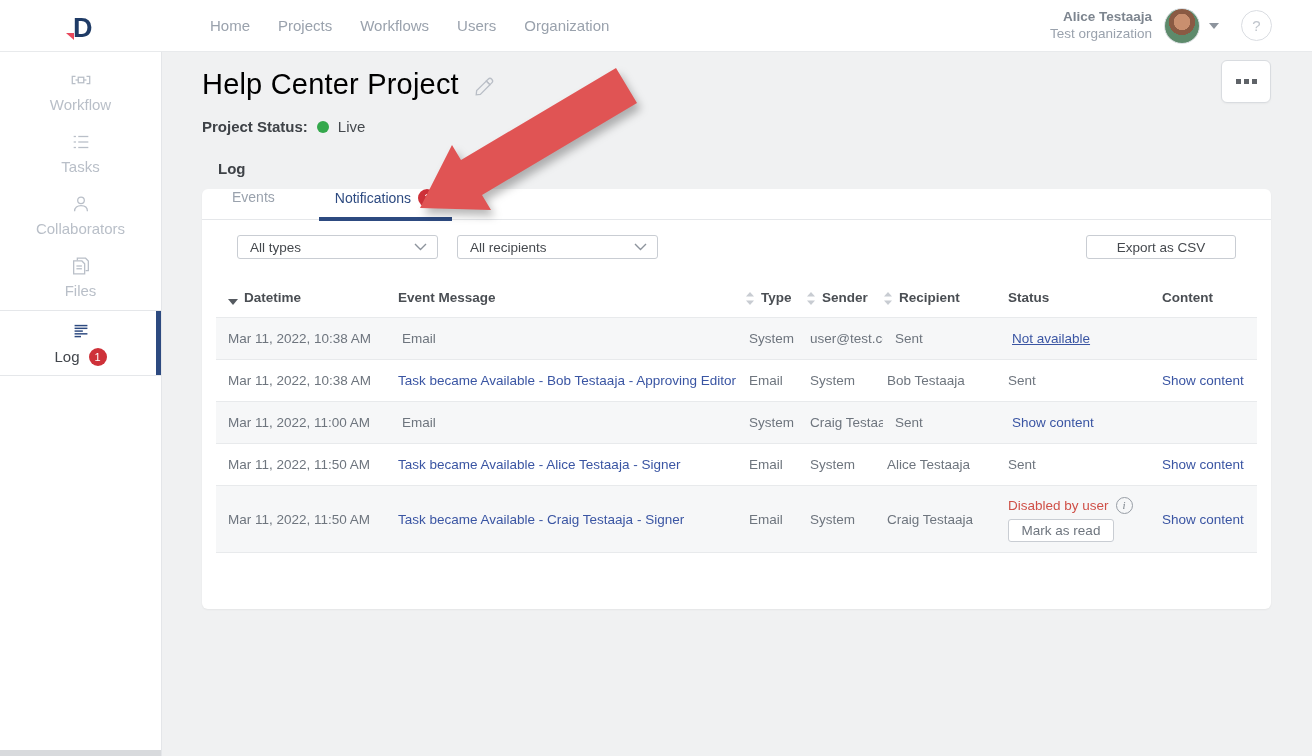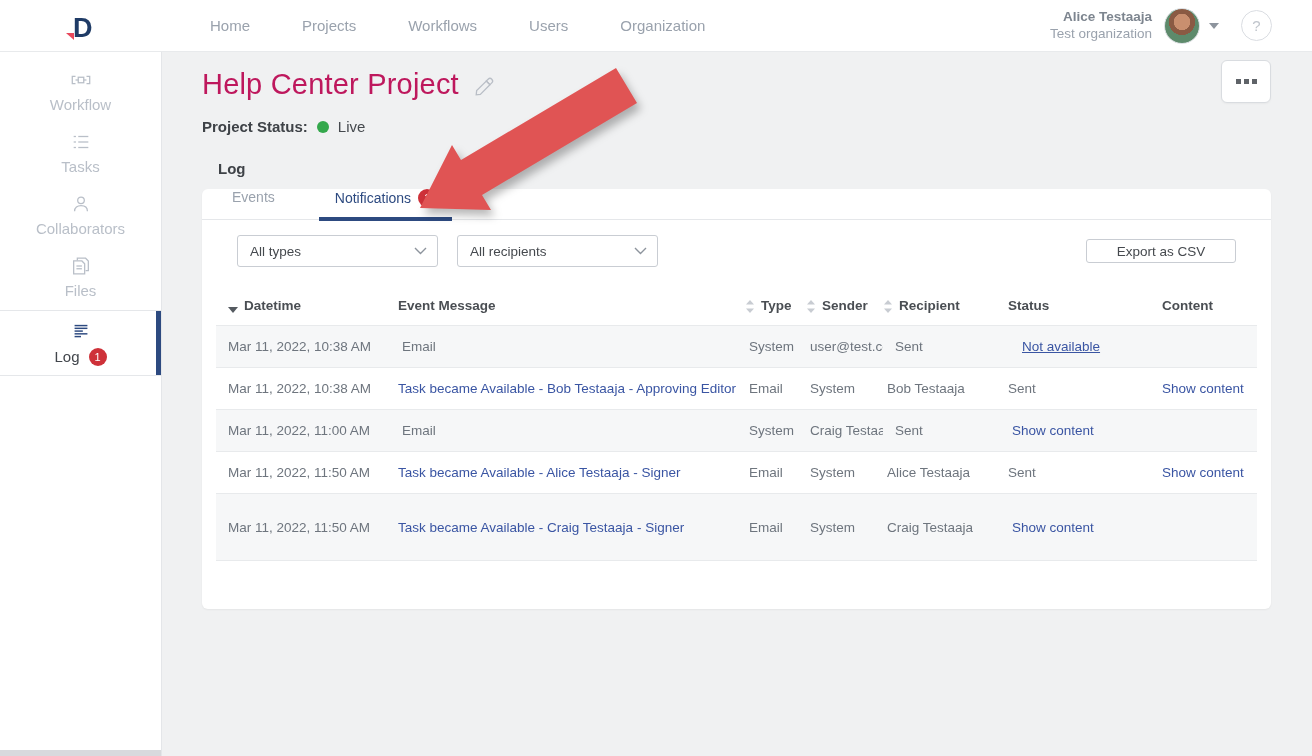--- a/index.html
+++ b/index.html
@@ -3,21 +3,21 @@
 <meta charset="utf-8">
 <style>
   * { margin:0; padding:0; box-sizing:border-box; }
   html,body { width:1312px; height:756px; overflow:hidden; }
   body { font-family:"Liberation Sans","DejaVu Sans",sans-serif; background:#f0f1f2; color:#45494e; }
   .app { position:relative; width:1312px; height:756px; }
 
   
   .topbar { position:relative; height:52px; background:#fff; border-bottom:1px solid #e8eaec; display:flex; align-items:center; z-index:5; }
   .logo { margin-left:62px; display:flex; align-items:flex-end; }
-  .topnav { position:absolute; left:210px; display:flex; gap:52px; }
+  .topnav { position:absolute; left:210px; display:flex; gap:28px; }
   .topnav .nav-item { font-size:15px; color:#9aa2ad; cursor:pointer; }
   .user-block { margin-left:auto; margin-right:40px; display:flex; align-items:center; }
   .user-text { text-align:right; line-height:1.25; }
   .user-name { font-size:13.5px; font-weight:bold; color:#7d858f; }
   .user-org { font-size:13.5px; color:#9aa2ad; }
   .avatar { width:36px; height:36px; border-radius:50%; margin-left:12px;
             background: radial-gradient(circle at 50% 38%, #c98f6f 0 30%, #8a5a43 31% 48%, #5d8a6b 49% 100%);
             border:1px solid #dcdfe3; }
   .user-caret { margin-left:9px; width:0; height:0; border-left:5px solid transparent; border-right:5px solid transparent; border-top:6px solid #8d949d; }
   .help-btn { margin-left:22px; width:31px; height:31px; border-radius:50%; border:1px solid #dadde2; background:#fff;
@@ -36,42 +36,42 @@
   .side-item.active svg { stroke:#2d4a80; }
   .side-item.active .label-row { display:flex; align-items:center; gap:9px; }
   .side-item.active .side-label { color:#42464c; }
   .badge { min-width:18px; height:18px; border-radius:9px; background:#ce3139; color:#fff; font-size:11px;
            display:inline-flex; align-items:center; justify-content:center; padding:0 4px; }
   .side-scrollbar { position:absolute; left:0; bottom:0; width:161px; height:6px; background:#d8dadd; }
 
   
   .main { flex:1; position:relative; padding:16px 41px 0 40px; background:#f0f1f2; }
   .page-head { display:flex; align-items:center; gap:14px; }
-  .page-title { font-size:29px; font-weight:normal; color:#be185d; letter-spacing:0.2px; }
+  .page-title { font-size:29px; font-weight:normal; color:#000000; letter-spacing:0.2px; }
   .pencil-icon { cursor:pointer; margin-top:4px; }
   .overflow-btn { position:absolute; top:8px; right:41px; width:50px; height:43px; background:#fff; border:1px solid #d9dce0;
                   border-radius:6px; display:flex; align-items:center; justify-content:center; gap:3px; cursor:pointer;
                   box-shadow:0 1px 2px rgba(0,0,0,0.04); }
   .overflow-btn i { width:5px; height:5px; background:#5f6368; display:block; }
   .status-line { margin-top:17px; display:flex; align-items:center; gap:9px; }
   .status-label { font-size:15px; font-weight:bold; color:#3e4247; }
   .status-dot { width:12px; height:12px; border-radius:50%; background:#34a84c; }
   .status-value { font-size:15px; color:#45494e; }
   .section-label { margin-top:25px; margin-left:16px; font-size:15px; font-weight:bold; color:#3e4247; }
 
   
   .card { margin-top:12px; width:1069px; height:420px; background:#fff; border-radius:6px; box-shadow:0 1px 2px rgba(0,0,0,0.05); }
   .tabbar { height:31px; border-bottom:1px solid #e5e7ea; display:flex; align-items:flex-start; }
   .tab { margin:0 14px; padding:0 16px 13px 16px; font-size:14px; color:#9aa2ad; cursor:pointer; display:flex; align-items:center; gap:7px; position:relative; }
   .tab.active { color:#2d4a80; }
   .tab.active::after { content:""; position:absolute; left:0; right:0; bottom:-1px; height:4px; background:#2d4a80; }
 
   .card-body { padding:15px 35px 0 35px; }
   .filters-row { display:flex; align-items:center; }
-  .dropdown { width:201px; height:32px; border:1px solid #c9cdd3; border-radius:3px; background:#fff; display:flex; align-items:center;
+  .dropdown { width:201px; height:24px; border:1px solid #c9cdd3; border-radius:3px; background:#fff; display:flex; align-items:center;
               padding:0 10px 0 12px; font-size:13.5px; color:#45494e; cursor:pointer; }
   .dropdown + .dropdown { margin-left:19px;text-align:right; }
   .dropdown .dd-chevron { margin-left:auto; }
   .export-btn { margin-left:auto; width:150px; height:24px; border:1px solid #c9cdd3; border-radius:3px; background:#fff;
                 font-size:13.5px; color:#45494e; cursor:pointer; font-family:inherit; }
 
   
   .table { margin:18px -21px 0 -21px; }
   .trow { display:grid; grid-template-columns:182px 347px 61px 77px 113px 150px 1fr; align-items:center; }
   .trow.head { height:40px; font-size:13.5px; font-weight:bold; color:#4a4e53; }
@@ -80,21 +80,21 @@
   .trow.data:last-child { border-bottom:1px solid #e8eaec; }
   .trow.shaded { background:#f6f7f8; }
   .cell { overflow:hidden; white-space:nowrap; }
   .c-datetime { padding-left:12px; }
   .c-type,.c-sender,.c-recipient { padding-left:4px; }
   .c-status { padding-left:12px; }
   .c-content { padding-left:16px; }
   .head .hcell { display:flex; align-items:flex-end; gap:6px; }
   .head .c-type,.head .c-sender,.head .c-recipient { padding-left:0; }
   .link { color:#3a55a3; cursor:pointer; }
-  .link.underlined { text-decoration:underline;margin-left:10px; }
+  .link.underlined { text-decoration:underline; }
   .status-disabled-row { display:flex; align-items:center; gap:7px; }
   .status-disabled { color:#cf5048; font-size:13.5px; }
   .info-icon { width:17px; height:17px; border-radius:50%; border:1px solid #979da5; color:#7b828b; font-size:11px;
                font-style:italic; font-family:"Liberation Serif",serif; display:inline-flex; align-items:center; justify-content:center; cursor:pointer; }
   .mark-read-btn { margin-top:5px; width:106px; height:23px; border:1px solid #c9cdd3; border-radius:3px; background:#fff;
                    font-size:13.5px; color:#6e757e; cursor:pointer; font-family:inherit; }
 
   
   .arrow-overlay { position:absolute; left:0; top:0; width:1312px; height:756px; pointer-events:none; z-index:40; }
 </style>
@@ -312,20 +312,27 @@
               <div class="cell c-status">Sent</div>
               <div class="cell c-content"><span class="link">Show content</span></div>
             </div>
 
             <div class="trow data shaded tall">
               <div class="cell c-datetime">Mar 11, 2022, 11:50 AM</div>
               <div class="cell"><span class="link">Task became Available - Craig Testaaja - Signer</span></div>
               <div class="cell c-type">Email</div>
               <div class="cell c-sender">System</div>
               <div class="cell c-recipient">Craig Testaaja</div>
+              <div class="cell c-status">
+                <div class="status-disabled-row">
+                  <span class="status-disabled">Disabled by user</span>
+                  <span class="info-icon">i</span>
+                </div>
+                <button class="mark-read-btn">Mark as read</button>
+              </div>
               <div class="cell c-content"><span class="link">Show content</span></div>
             </div>
           </div>
         </div>
       </div>
     </div>
   </div>
 
   <svg class="arrow-overlay" viewBox="0 0 1312 756">
     <polygon points="420,208 452,145 461,160 616,68 637,103 482,195 491,210" fill="#e05454" style="filter: drop-shadow(4px 6px 4px rgba(0,0,0,0.28));"></polygon>

